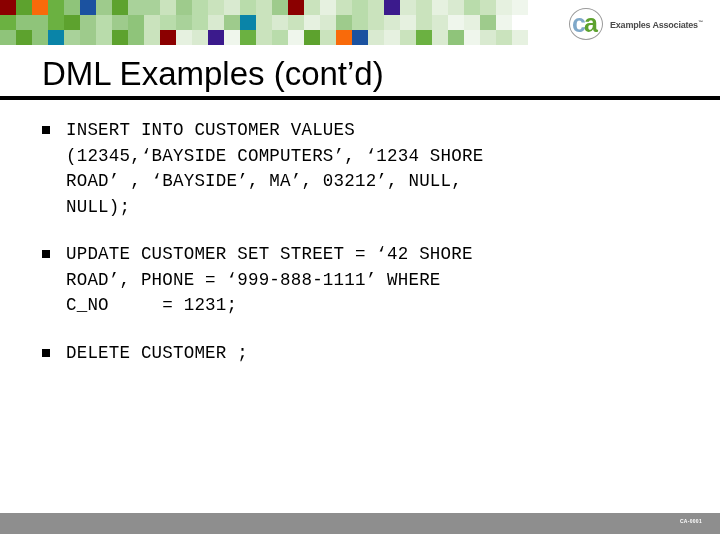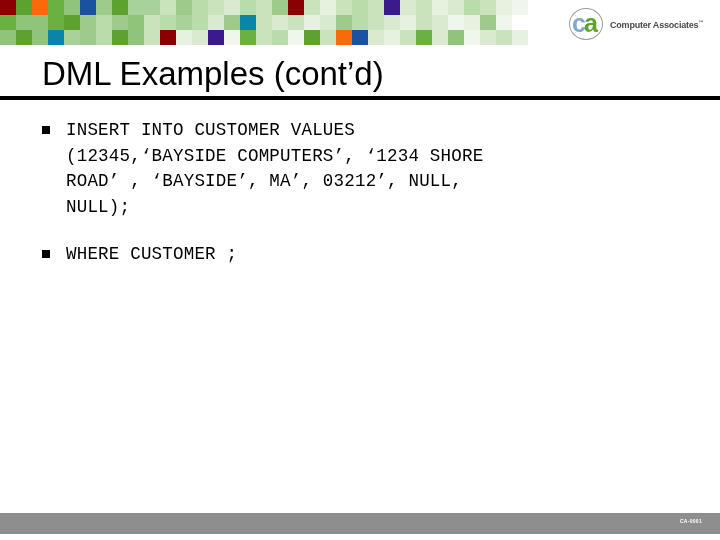--- a/index.html
+++ b/index.html
@@ -275,36 +275,42 @@
       <i style="background: rgb(255, 255, 255);"></i>
       <i style="background: rgb(255, 255, 255);"></i>
     </div>
 
   <div class="ca-logo">
     <div class="ca-mark">
       <span class="ca-ring"></span>
       <span class="ca-c">c</span>
       <span class="ca-a">a</span>
     </div>
-    <div class="ca-name"><span>Computer Associates</span><span class="ca-tm">™</span></div>
+    <div class="ca-name"><span>Examples Associates</span><span class="ca-tm">™</span></div>
   </div>
 </div>
 
 <div class="slide-title">DML Examples (cont’d)</div>
 <div class="title-rule"></div>
 
 <div class="body" id="body-list">
     <div class="bullet">
       <span class="bullet-mark"></span>
       <div class="bullet-text">INSERT INTO CUSTOMER VALUES
 (12345,‘BAYSIDE COMPUTERS’, ‘1234 SHORE
 ROAD’ , ‘BAYSIDE’, MA’, 03212’, NULL,
 NULL);</div>
     </div>
     <div class="bullet">
       <span class="bullet-mark"></span>
-      <div class="bullet-text">WHERE CUSTOMER ;</div>
+      <div class="bullet-text">UPDATE CUSTOMER SET STREET = ‘42 SHORE
+ROAD’, PHONE = ‘999-888-1111’ WHERE
+C_NO     = 1231;</div>
+    </div>
+    <div class="bullet">
+      <span class="bullet-mark"></span>
+      <div class="bullet-text">DELETE CUSTOMER ;</div>
     </div>
   </div>
 
 <div class="footer-bar">
   <div class="footer-note">CA-0001</div>
 </div>
 
 </body></html>

